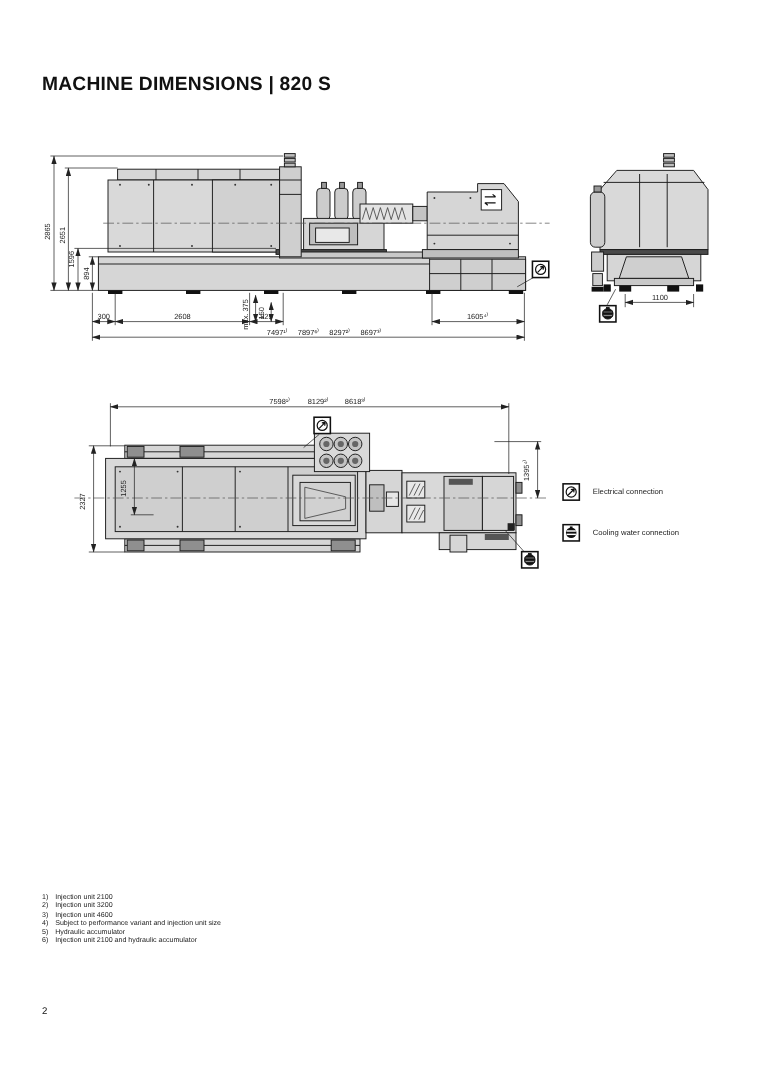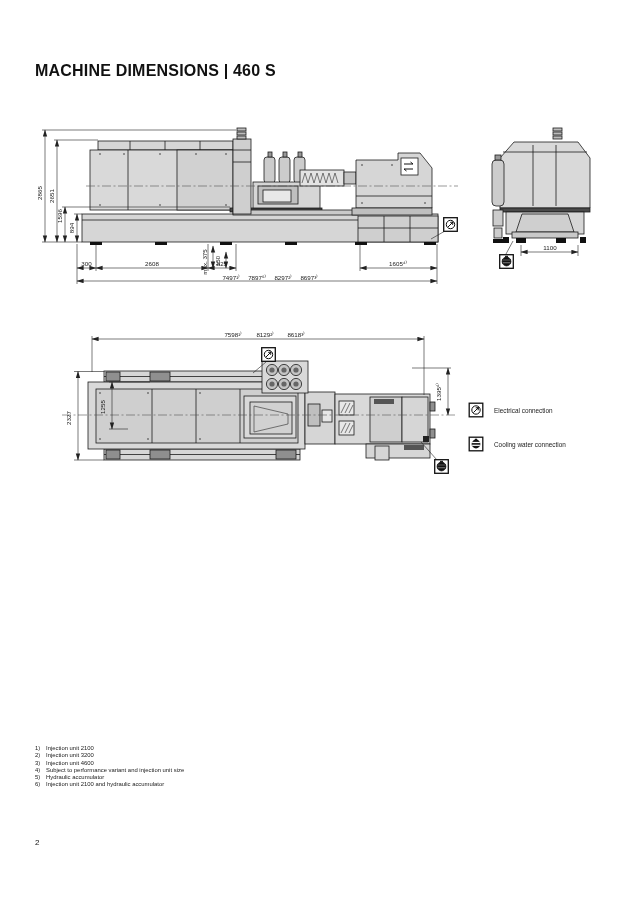--- a/index.html
+++ b/index.html
@@ -22,21 +22,21 @@
   .footnotes{position:absolute;left:35px;top:745px;font-size:5.9px;line-height:7.3px;color:#222;}
   .footnote-row{display:flex;}
   .fn-num{width:11px;flex:0 0 auto;}
   .page-number{position:absolute;left:35px;top:838px;font-size:8px;color:#111;}
 </style>
 </head>
 <body>
 
 <div class="page">
 
-  <h1 class="title">MACHINE DIMENSIONS | 460 S</h1>
+  <h1 class="title">MACHINE DIMENSIONS | 820 S</h1>
 
   <svg width="0" height="0" style="position:absolute" aria-hidden="true">
     <defs>
       <marker id="arw" markerWidth="9" markerHeight="7" refX="6.6" refY="2.2" orient="auto-start-reverse" markerUnits="userSpaceOnUse">
         <path d="M0,0 L7,2.2 L0,4.4 z" fill="#222"></path>
       </marker>
       <g id="icon-electrical">
         <rect x="0.7" y="0.7" width="13.6" height="13.6" fill="#fff" stroke="#111" stroke-width="1.3"></rect>
         <circle cx="7.5" cy="7.5" r="4.2" fill="none" stroke="#111" stroke-width="1"></circle>
         <path d="M5,10 L10,5 M10,5 L7.2,5.4 M10,5 L9.6,7.8" fill="none" stroke="#111" stroke-width="1"></path>

